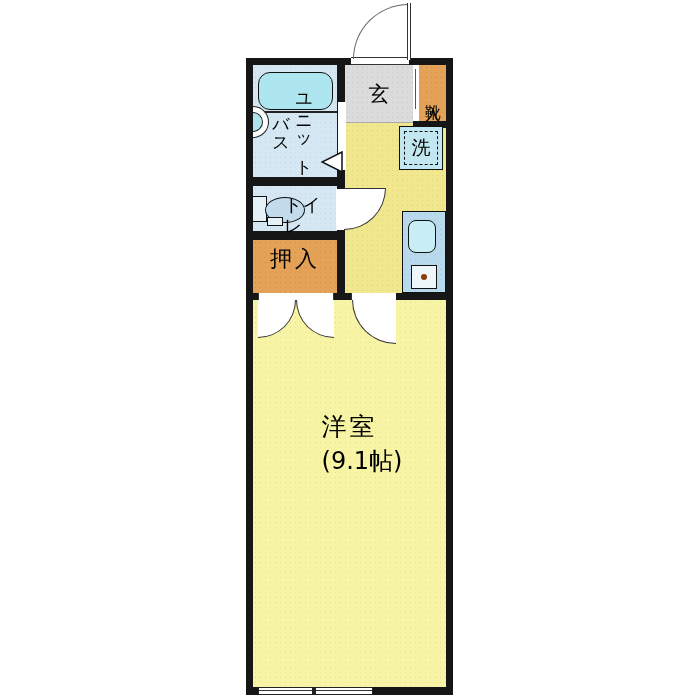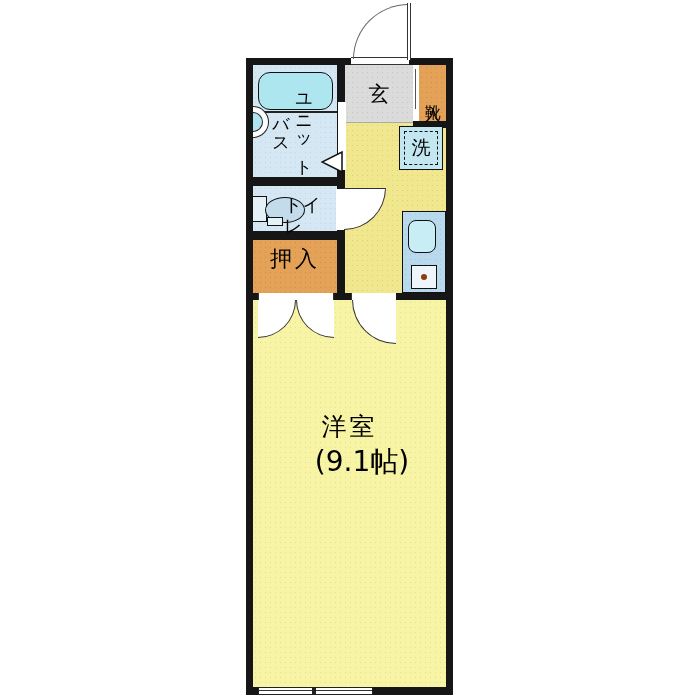--- a/index.html
+++ b/index.html
@@ -85,13 +85,13 @@
 <div class="abs" style="left:312px;top:688px;width:4px;height:6px;background:#222;z-index:5;"></div>
 
 <div class="abs txt vtext" style="left:294px;top:78px;height:96px;font-size:17px;">ユニット</div>
 <div class="abs txt vtext" style="left:271px;top:103px;height:46px;font-size:17px;">バス</div>
 <div class="abs txt" style="left:345px;top:65px;width:68px;height:58px;font-size:21px;">玄</div>
 <div class="abs txt vtext" style="left:419px;top:65px;width:27px;height:56px;font-size:16px;letter-spacing:1px;">靴入</div>
 <div class="abs txt" style="left:399px;top:126px;width:44px;height:44px;font-size:19px;">洗</div>
 <div class="abs txt" style="left:284px;top:206px;width:54px;height:20px;font-size:18px;">トイレ</div>
 <div class="abs txt" style="left:253px;top:240px;width:84px;height:37px;font-size:22px;letter-spacing:3px;">押入</div>
 <div class="abs txt" style="left:253px;top:413px;width:193px;height:28px;font-size:25px;letter-spacing:3px;">洋室</div>
-<div class="abs txt" style="left:253px;top:449px;width:218px;height:26px;font-size:28px;">(9.1帖)</div>
+<div class="abs txt" style="left:253px;top:449px;width:218px;height:26px;font-size:24px;">(9.1帖)</div>
 
 </body></html>

